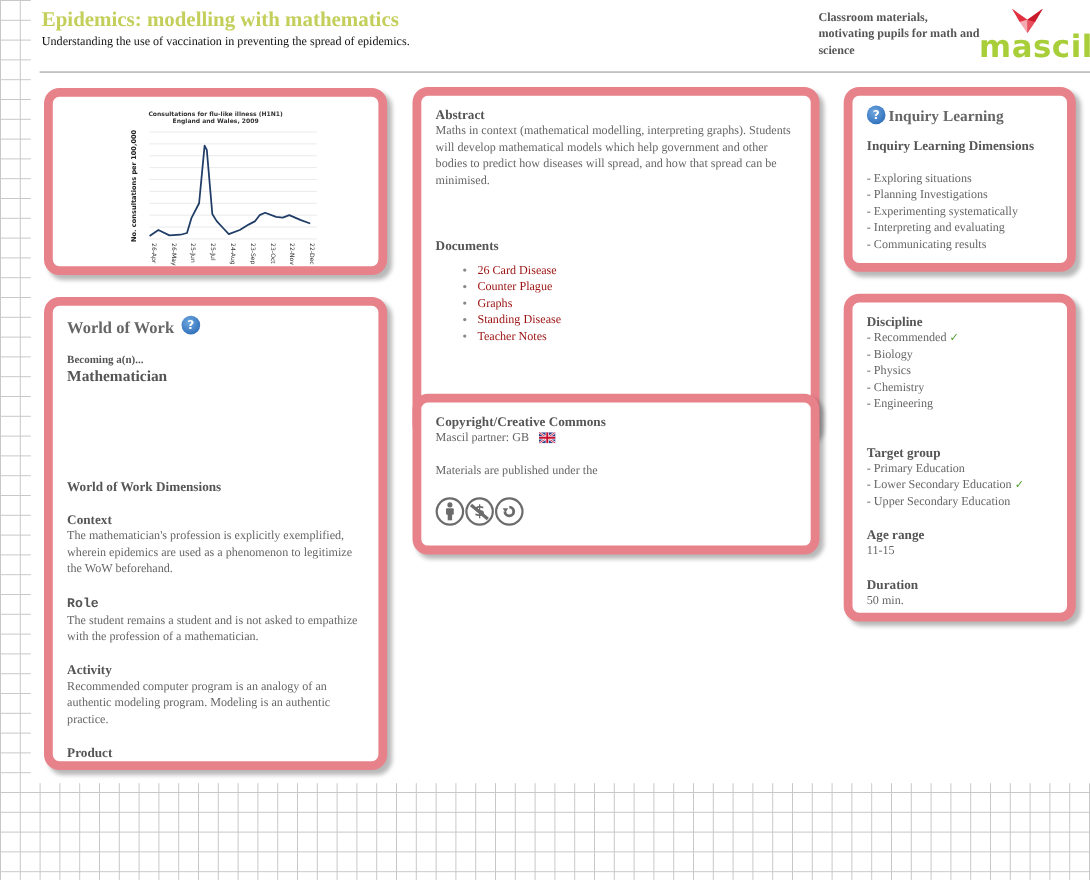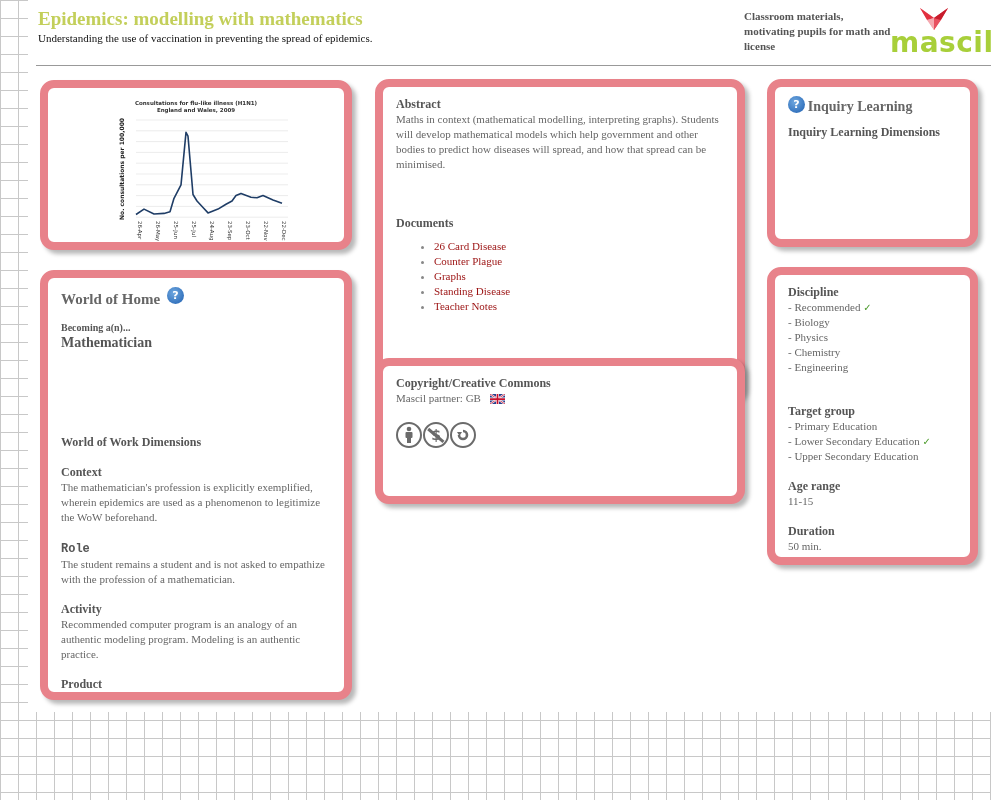--- a/index.html
+++ b/index.html
@@ -71,21 +71,21 @@
 </head>
 <body>
 
 <div class="page">
 
   <div class="header">
     <div class="site-title">Epidemics: modelling with mathematics</div>
     <div class="site-sub">Understanding the use of vaccination in preventing the spread of epidemics.</div>
 
 
-    <div class="tagline">Classroom materials, motivating pupils for math and license</div>
+    <div class="tagline">Classroom materials, motivating pupils for math and science</div>
 
     <div class="logo">
       <svg width="95" height="30" viewBox="0 0 95 30" style="position:absolute;left:0;top:0;">
         <polygon points="30,2 44,12 44,24" fill="#f08a95"></polygon>
         <polygon points="44,12 58,2 44,24" fill="#e2303f"></polygon>
         <polygon points="30,2 44,12 37,14" fill="#e2303f"></polygon>
         <polygon points="44,24 37,14 44,12" fill="#f5a9b0"></polygon>
         <polygon points="44,24 51,14 44,12" fill="#e85060"></polygon>
         <polygon points="58,2 51,14 44,12" fill="#c81c2c"></polygon>
       </svg>
@@ -121,21 +121,21 @@
         <text transform="translate(172,127) rotate(90)">23-Sep</text>
         <text transform="translate(190,127) rotate(90)">23-Oct</text>
         <text transform="translate(208,127) rotate(90)">22-Nov</text>
         <text transform="translate(226,127) rotate(90)">22-Dec</text>
       </g>
     </svg>
   </div>
 
   <div class="card" style="left:12px; top:270px; width:312px; height:430px;">
     <div style="margin-top:4px;">
-      <span class="big-h">World of Home</span>
+      <span class="big-h">World of Work</span>
       <span class="help-icon" style="margin-left:4px; margin-top:-5px;">?</span>
     </div>
     <div style="margin-top:12px; font-size:10px; font-weight:bold; color:#555;">Becoming a(n)...</div>
     <div style="font-size:14px; font-weight:bold; color:#555; line-height:16px;">Mathematician</div>
     <h4 style="margin-top:84px;">World of Work Dimensions</h4>
 
     <h4 style="margin-top:15px;">Context</h4>
     <p>The mathematician's profession is explicitly exemplified, wherein epidemics are used as a phenomenon to legitimize the WoW beforehand.</p>
 
     <h4 style="margin-top:17px;font-family:Liberation Mono, monospace;">Role</h4>
@@ -165,20 +165,21 @@
     <p>
       <span>Mascil partner: GB</span>
       <svg class="flag" viewBox="0 0 30 20">
         <rect width="30" height="20" fill="#2b3f8c"></rect>
         <path d="M0,0 L30,20 M30,0 L0,20" stroke="#fff" stroke-width="4"></path>
         <path d="M0,0 L30,20 M30,0 L0,20" stroke="#c8102e" stroke-width="1.6"></path>
         <path d="M15,0 V20 M0,10 H30" stroke="#fff" stroke-width="6"></path>
         <path d="M15,0 V20 M0,10 H30" stroke="#c8102e" stroke-width="3.5"></path>
       </svg>
     </p>
+    <p style="margin-top:15px;">Materials are published under the</p>
     <div class="cc-icons">
       <div class="cc-circle">
         <svg width="14" height="18" viewBox="0 0 14 18">
             <circle cx="7" cy="3" r="2.3" fill="#6b6b6b"></circle>
             <rect x="3.5" y="6" width="7" height="6" rx="1" fill="#6b6b6b"></rect>
             <rect x="5" y="11" width="4" height="6" fill="#6b6b6b"></rect>
           </svg>
       </div>
       <div class="cc-circle" style="font-family:'DejaVu Sans',sans-serif; font-weight:bold; font-size:14px; color:#6b6b6b; position:relative;">
         <span>$</span>
@@ -192,20 +193,27 @@
       </div>
     </div>
   </div>
 
   <div class="card" style="left:739px; top:79px; width:211px; height:168px;">
     <div style="margin-top:2px;">
       <span class="help-icon" style="margin-top:-3px;">?</span>
       <span class="big-h" style="font-size:14px;">Inquiry Learning</span>
     </div>
     <h4 style="margin-top:10px;">Inquiry Learning Dimensions</h4>
+    <ul class="dash-list" style="margin-top:15px;">
+      <li>- Exploring situations</li>
+      <li>- Planning Investigations</li>
+      <li>- Experimenting systematically</li>
+      <li>- Interpreting and evaluating</li>
+      <li>- Communicating results</li>
+    </ul>
   </div>
 
   <div class="card" style="left:739px; top:267px; width:211px; height:298px;">
     <h4>Discipline</h4>
     <ul class="dash-list">
       <li><span>- Recommended</span> <span class="check">✓</span></li>
       <li>- Biology</li>
       <li>- Physics</li>
       <li>- Chemistry</li>
       <li>- Engineering</li>

